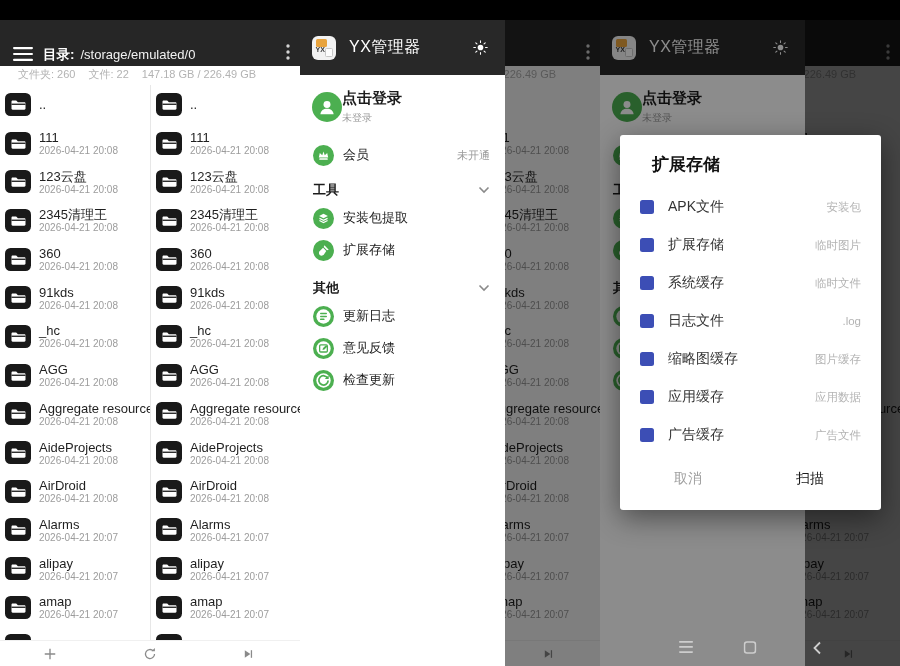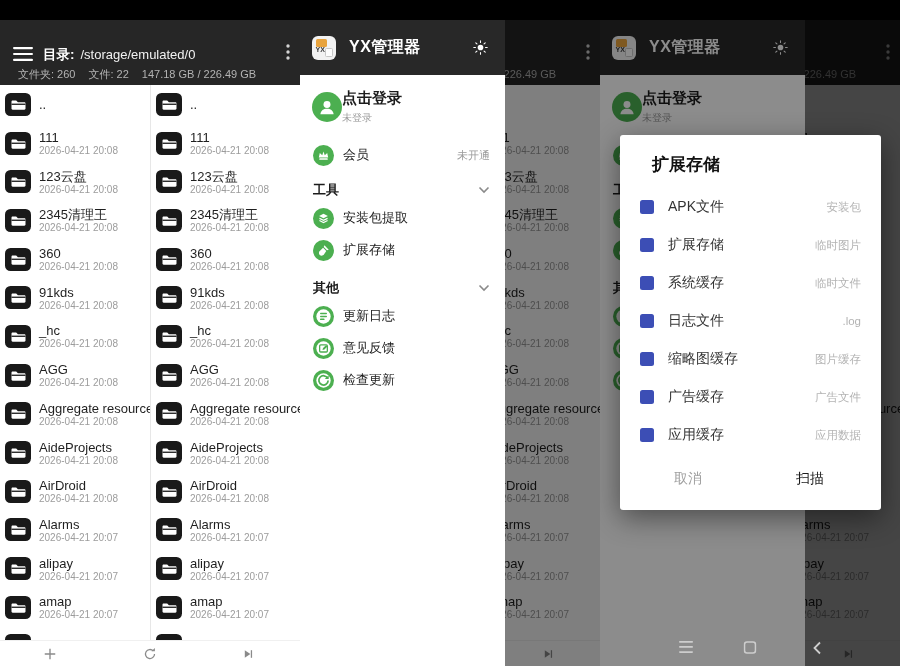--- a/index.html
+++ b/index.html
@@ -4,21 +4,21 @@
 <style>
   * { margin:0; padding:0; box-sizing:border-box; }
   html,body { width:900px; height:666px; }
   body { font-family:"Liberation Sans","DejaVu Sans",sans-serif; background:#000; overflow:hidden; }
   #stage { position:relative; width:900px; height:666px; display:flex; }
   .panel { position:relative; width:300px; height:666px; overflow:hidden; flex:none; background:#fff; }
 
   
   .screen { position:absolute; inset:0; background:#fff; }
   .statusbar { position:absolute; top:0; left:0; right:0; height:20px; background:#000; }
-  .appheader { position:absolute; top:20px; left:0; right:0; height:65px; background:#262626; }
+  .appheader { position:absolute; top:20px; left:0; right:0; height:46px; background:#262626; }
   .hamburger { position:absolute; left:13px; top:27px; }
   .hdr-row1 { position:absolute; left:43px; top:25px; white-space:nowrap; }
   .dir-label { color:#fff; font-size:13.5px; font-weight:bold; }
   .dir-path { color:#f2f2f2; font-size:13px; margin-left:6px; }
   .hdr-dots { position:absolute; right:10px; top:24px; }
   .hdr-row2 { position:absolute; left:18px; top:47px; font-size:11px; color:#b3b3b3; white-space:nowrap; }
   .hdr-row2 span { margin-right:13px; }
   .listarea { position:absolute; top:85px; left:0; right:0; bottom:26px; background:#fff; display:flex; overflow:hidden; }
   .filelist { width:150px; flex:none; overflow:hidden; }
   .filelist + .filelist { border-left:1px solid #e7e7e7; }
@@ -34,21 +34,21 @@
   .scrim1 { position:absolute; inset:0; background:rgba(0,0,0,0.50); }
   .scrim2 { position:absolute; inset:0; background:rgba(0,0,0,0.45); }
 
   
   .drawer { position:absolute; left:0; top:20px; bottom:0; width:205px; background:#fff; }
   .drawer-head { height:55px; background:#282828; display:flex; align-items:center; padding:0 16px 0 12px; }
   .app-ico { width:24px; height:24px; background:#f2f2f2; border-radius:6px; position:relative; flex:none; }
   .app-ico .fold { position:absolute; left:4px; top:3.5px; width:11px; height:8px; background:#e8a33d; border-radius:1.5px; }
   .app-ico .yx { position:absolute; left:3.5px; top:10px; font-size:7px; font-weight:bold; color:#3a3a3a; }
   .app-ico .doc { position:absolute; right:3px; bottom:3px; width:8px; height:9px; background:#fdfdfd; border:1px solid #c7c7c7; border-radius:1.5px; }
-  .drawer-title { color:#fff; font-size:16px; font-weight:bold; margin-left:13px; flex:1; letter-spacing:.5px; }
+  .drawer-title { color:#fff; font-size:16px; font-weight:normal; margin-left:13px; flex:1; letter-spacing:.5px; }
   .sun-btn { line-height:0; }
   .d-login { display:flex; align-items:center; margin:12px 0 0 12px; height:40px; }
   .avatar { width:30px; height:30px; border-radius:50%; background:#4CAF50; flex:none; line-height:0; display:flex; align-items:center; justify-content:center; }
   .login-txt { }
   .login-title { font-size:15px; font-weight:bold; color:#1c1c1c; }
   .login-sub { font-size:10px; color:#9a9a9a; margin-top:3px; }
   .d-vip { display:flex; align-items:center; margin:15px 15px 0 13px; height:26px; }
   .circle-ico { width:21px; height:21px; border-radius:50%; background:#4CAF50; flex:none; display:flex; align-items:center; justify-content:center; line-height:0; }
   .vip-label { margin-left:9px; font-size:13px; color:#1c1c1c; flex:1; }
   .vip-status { font-size:11px; color:#9a9a9a; }
@@ -1445,27 +1445,27 @@
             <span class="dlg-label">日志文件</span>
             <span class="dlg-hint">.log</span>
           </div>
           <div class="dlg-item">
             <span class="cbx"></span>
             <span class="dlg-label">缩略图缓存</span>
             <span class="dlg-hint">图片缓存</span>
           </div>
           <div class="dlg-item">
             <span class="cbx"></span>
+            <span class="dlg-label">应用缓存</span>
+            <span class="dlg-hint">应用数据</span>
+          </div>
+          <div class="dlg-item">
+            <span class="cbx"></span>
             <span class="dlg-label">广告缓存</span>
             <span class="dlg-hint">广告文件</span>
-          </div>
-          <div class="dlg-item">
-            <span class="cbx"></span>
-            <span class="dlg-label">应用缓存</span>
-            <span class="dlg-hint">应用数据</span>
           </div>
         </div>
       <span class="dlg-btn dlg-cancel">取消</span>
       <span class="dlg-btn dlg-ok">扫描</span>
     </div>
   </div>
 
 </div>
 
 </body></html>

